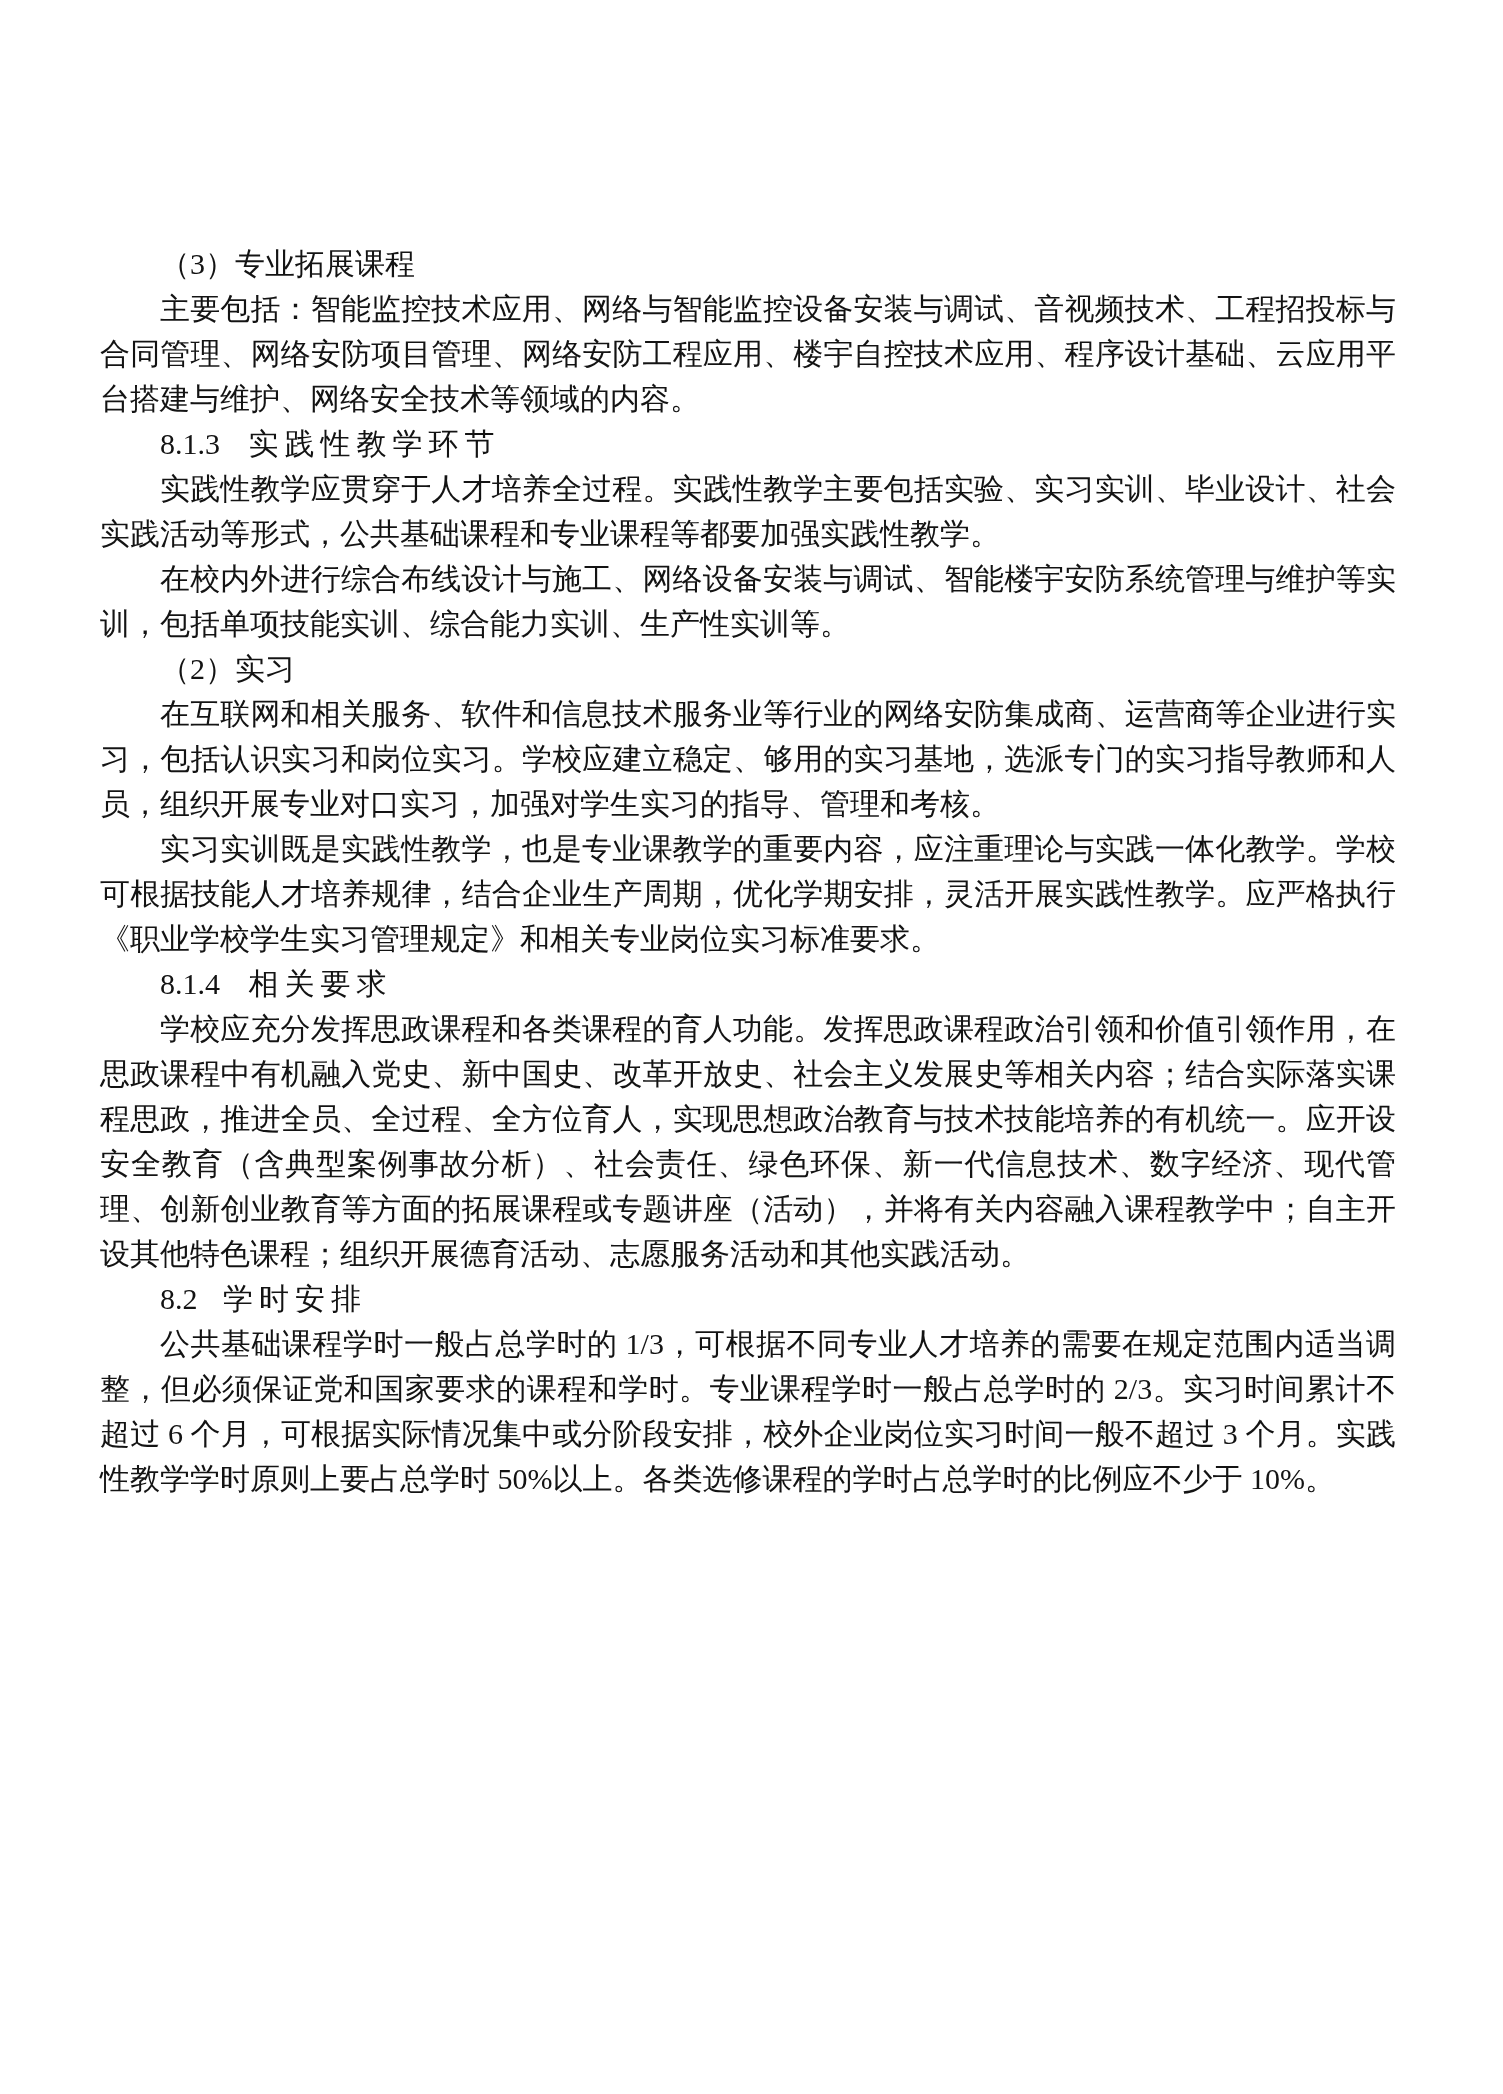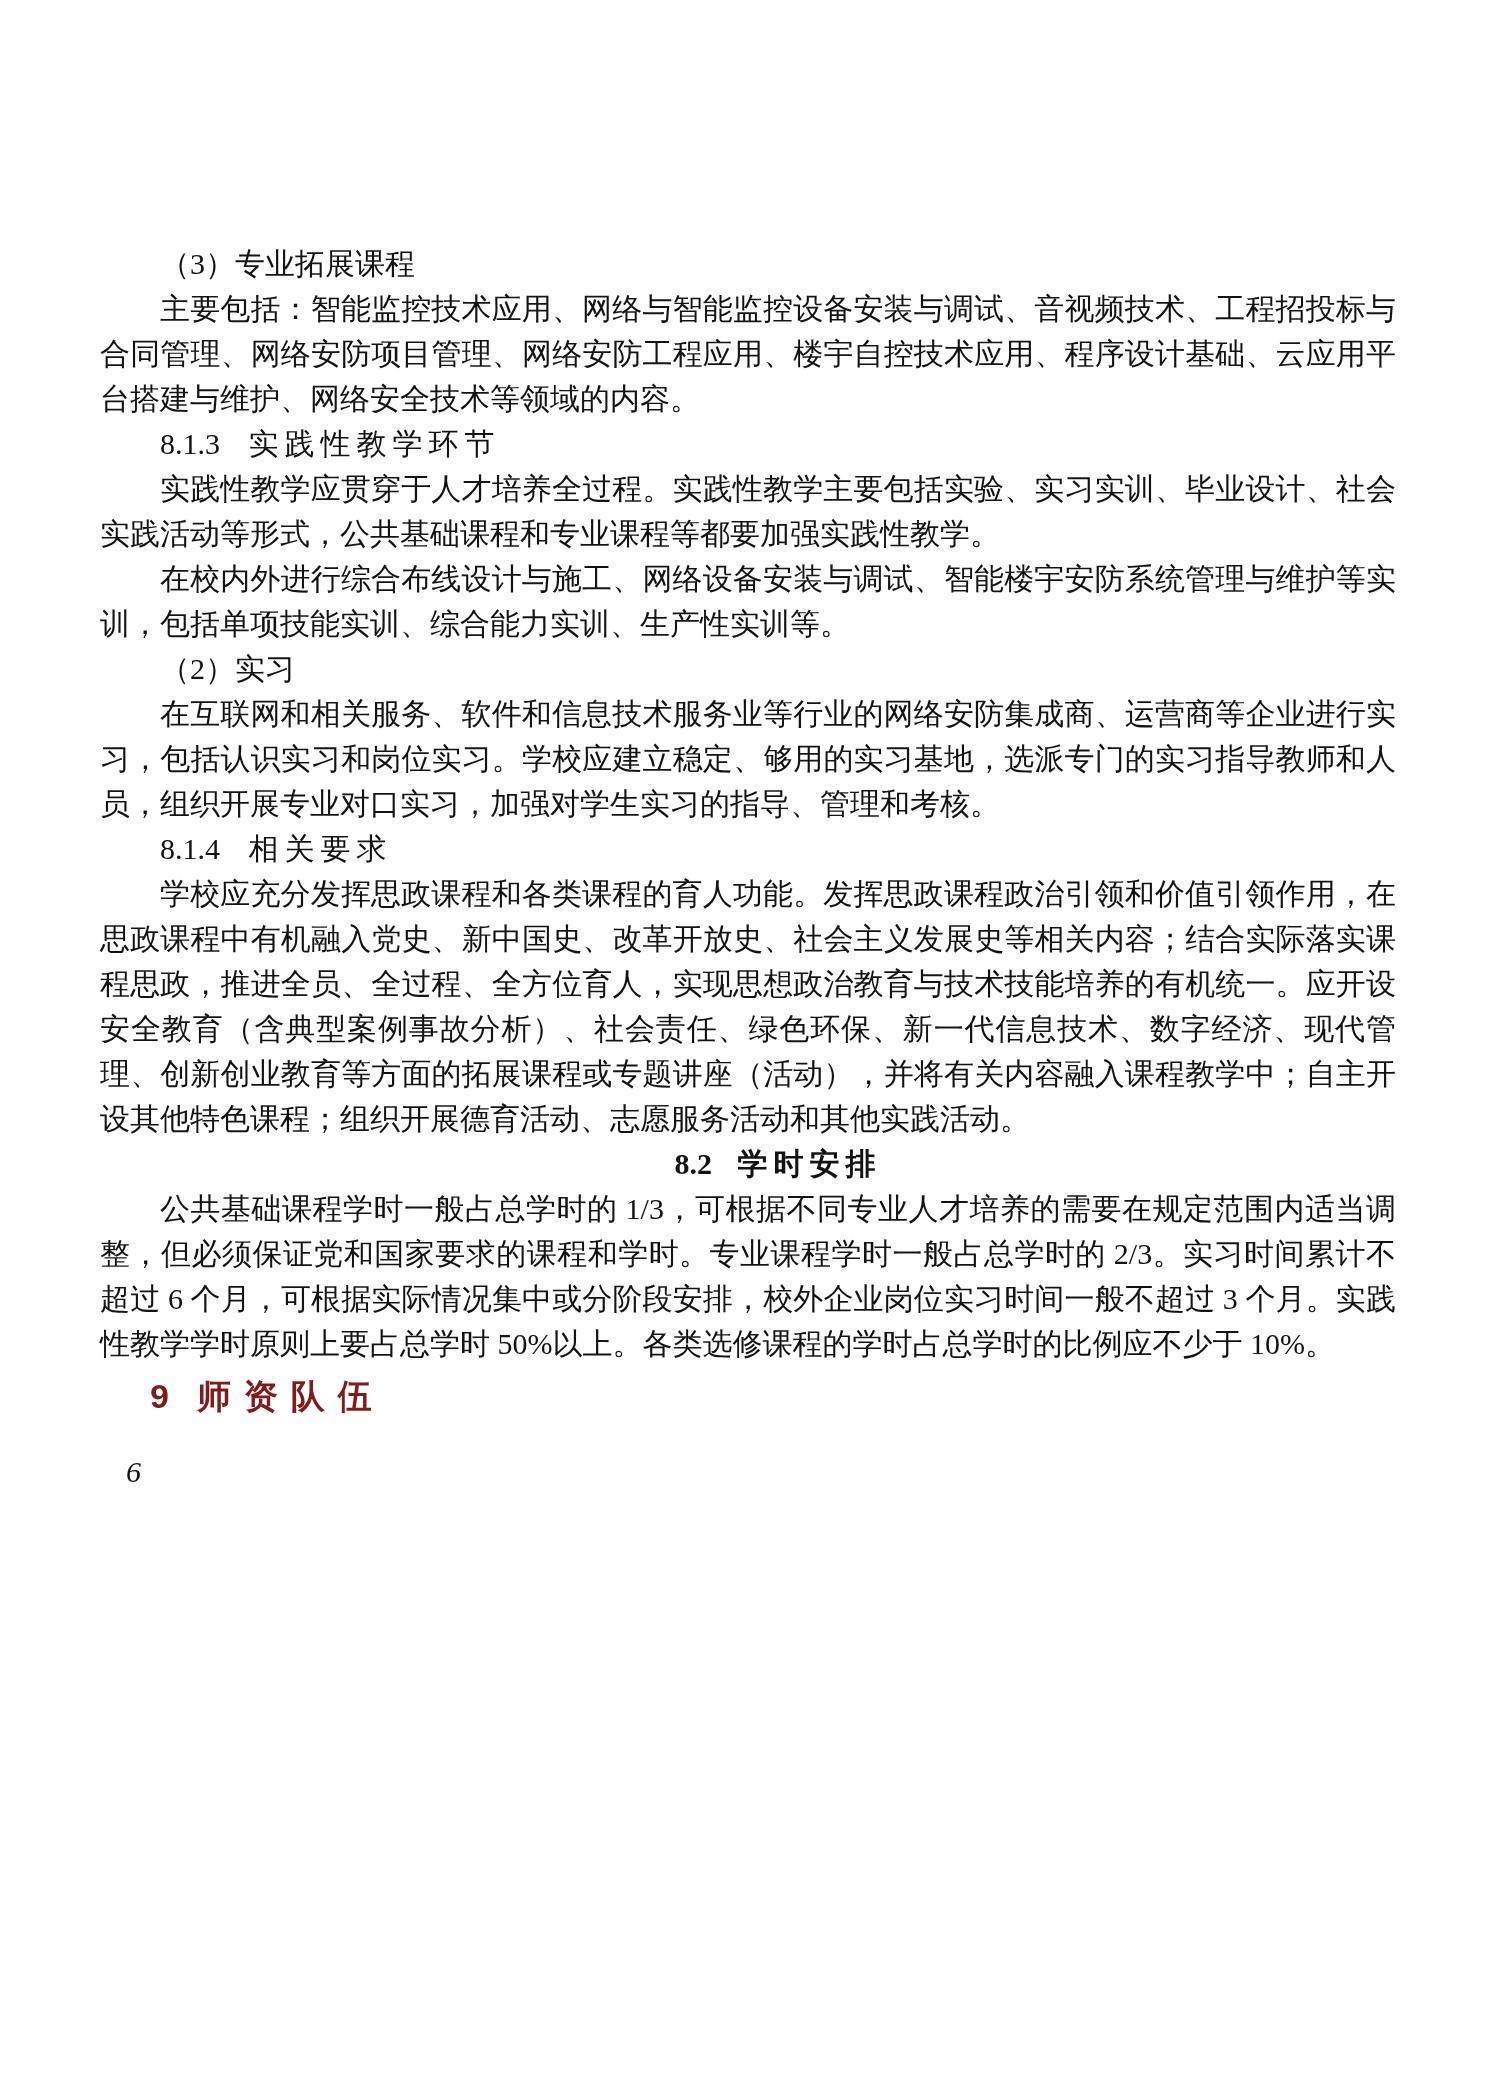--- a/index.html
+++ b/index.html
@@ -38,22 +38,22 @@
   }
   .h-kaiti .hnum {
     margin-right: 0.95em;
   }
   .h-kaiti .htitle {
     letter-spacing: 0.2em;
   }
   
   .h-bold {
     text-indent: 2em;
-    text-align: center;
-    font-weight: bold;
+    text-align: left;
+    font-weight: normal;
   }
   .h-bold .hnum {
     margin-right: 0.85em;
   }
   .h-bold .htitle {
     font-family: "Liberation Sans", "DejaVu Sans", sans-serif;
     letter-spacing: 0.2em;
   }
   
   .h-chapter {
@@ -96,20 +96,21 @@
 
     <p class="para">实践性教学应贯穿于人才培养全过程。实践性教学主要包括实验、实习实训、毕业设计、社会实践活动等形式，公共基础课程和专业课程等都要加强实践性教学。</p>
 
 
     <p class="para">在校内外进行综合布线设计与施工、网络设备安装与调试、智能楼宇安防系统管理与维护等实训，包括单项技能实训、综合能力实训、生产性实训等。</p>
 
     <p class="para">（2）实习</p>
 
     <p class="para">在互联网和相关服务、软件和信息技术服务业等行业的网络安防集成商、运营商等企业进行实习，包括认识实习和岗位实习。学校应建立稳定、够用的实习基地，选派专门的实习指导教师和人员，组织开展专业对口实习，加强对学生实习的指导、管理和考核。</p>
 
+    <p class="para">实习实训既是实践性教学，也是专业课教学的重要内容，应注重理论与实践一体化教学。学校可根据技能人才培养规律，结合企业生产周期，优化学期安排，灵活开展实践性教学。应严格执行《职业学校学生实习管理规定》和相关专业岗位实习标准要求。</p>
 
     <p class="h-kaiti"><span class="hnum">8.1.4</span><span class="htitle">相关要求</span></p>
 
     <p class="para">学校应充分发挥思政课程和各类课程的育人功能。发挥思政课程政治引领和价值引领作用，在思政课程中有机融入党史、新中国史、改革开放史、社会主义发展史等相关内容；结合实际落实课程思政，推进全员、全过程、全方位育人，实现思想政治教育与技术技能培养的有机统一。应开设安全教育（含典型案例事故分析）、社会责任、绿色环保、新一代信息技术、数字经济、现代管理、创新创业教育等方面的拓展课程或专题讲座（活动），并将有关内容融入课程教学中；自主开设其他特色课程；组织开展德育活动、志愿服务活动和其他实践活动。</p>
 
     <p class="h-bold"><span class="hnum">8.2</span><span class="htitle">学时安排</span></p>
 
 
     <p class="para">公共基础课程学时一般占总学时的 1/3，可根据不同专业人才培养的需要在规定范围内适当调整，但必须保证党和国家要求的课程和学时。专业课程学时一般占总学时的 2/3。实习时间累计不超过 6 个月，可根据实际情况集中或分阶段安排，校外企业岗位实习时间一般不超过 3 个月。实践性教学学时原则上要占总学时 50%以上。各类选修课程的学时占总学时的比例应不少于 10%。</p>
 

